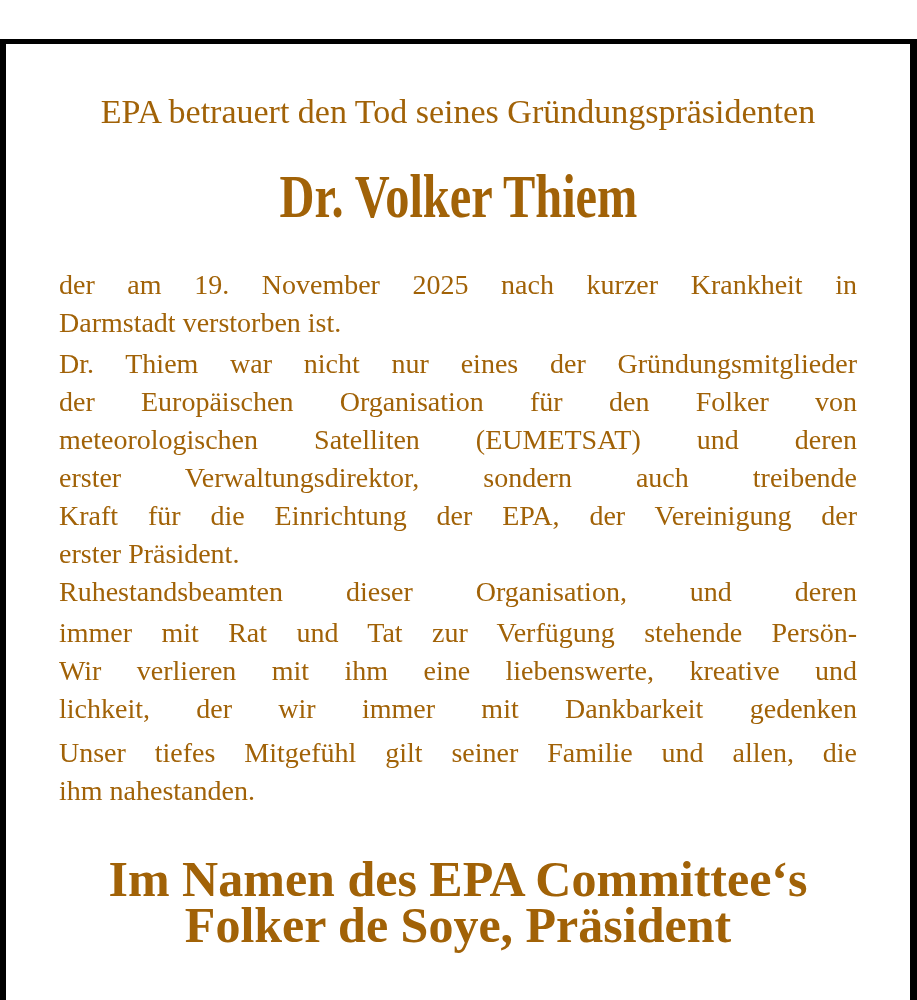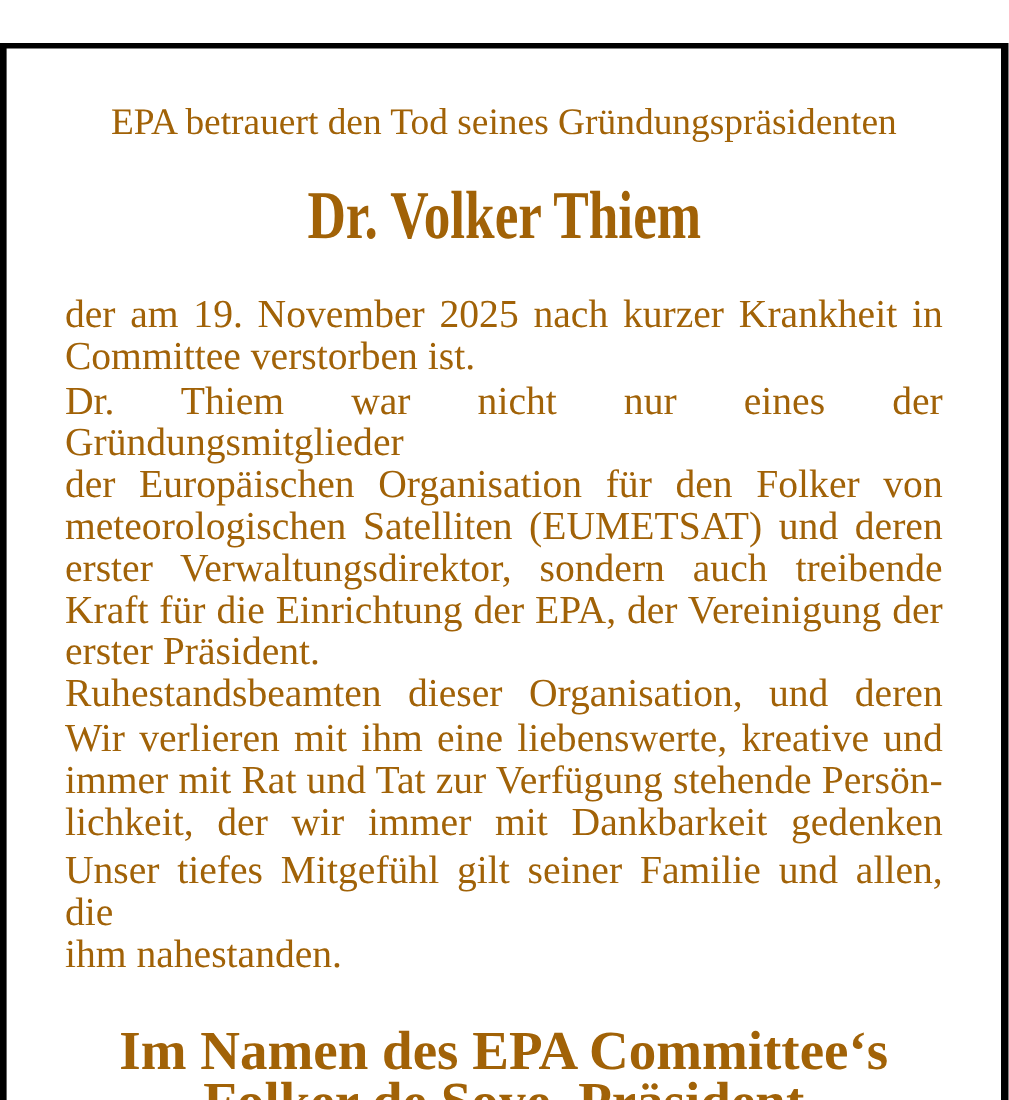--- a/index.html
+++ b/index.html
@@ -50,21 +50,21 @@
   .body-text {
     margin-top: 20px;
   }
   .para {
     margin: 0 0 3px 0;
   }
   .para.gap-large {
     margin-top: 6px;
   }
   .line {
-    font-size: 36px;
+    font-size: 28px;
     line-height: 38px;
     text-align: justify;
     text-align-last: justify;
     white-space: normal;
   }
   .line.last {
     text-align: left;
     text-align-last: left;
   }
   .signature {
@@ -83,34 +83,34 @@
 
     <div class="header-line">EPA betrauert den Tod seines Gründungspräsidenten</div>
 
     <div class="main-title">
       <span class="squeeze">Dr. Volker Thiem</span>
     </div>
 
     <div class="body-text">
         <div class="para">
           <div class="line">der am 19. November 2025 nach kurzer Krankheit in</div>
-          <div class="line last">Committee verstorben ist.</div>
+          <div class="line last">Darmstadt verstorben ist.</div>
         </div>
         <div class="para">
           <div class="line">Dr. Thiem war nicht nur eines der Gründungsmitglieder</div>
           <div class="line">der Europäischen Organisation für den Folker von</div>
           <div class="line">meteorologischen Satelliten (EUMETSAT) und deren</div>
           <div class="line">erster Verwaltungsdirektor, sondern auch treibende</div>
           <div class="line">Kraft für die Einrichtung der EPA, der Vereinigung der</div>
           <div class="line last">erster Präsident.</div>
           <div class="line">Ruhestandsbeamten dieser Organisation, und deren</div>
         </div>
         <div class="para">
+          <div class="line">immer mit Rat und Tat zur Verfügung stehende Persön-</div>
           <div class="line">Wir verlieren mit ihm eine liebenswerte, kreative und</div>
-          <div class="line">immer mit Rat und Tat zur Verfügung stehende Persön-</div>
           <div class="line">lichkeit, der wir immer mit Dankbarkeit gedenken</div>
         </div>
         <div class="para gap-large">
           <div class="line">Unser tiefes Mitgefühl gilt seiner Familie und allen, die</div>
           <div class="line last">ihm nahestanden.</div>
         </div>
       </div>
 
     <div class="signature">
       <div>Im Namen des EPA Committee‘s</div>

